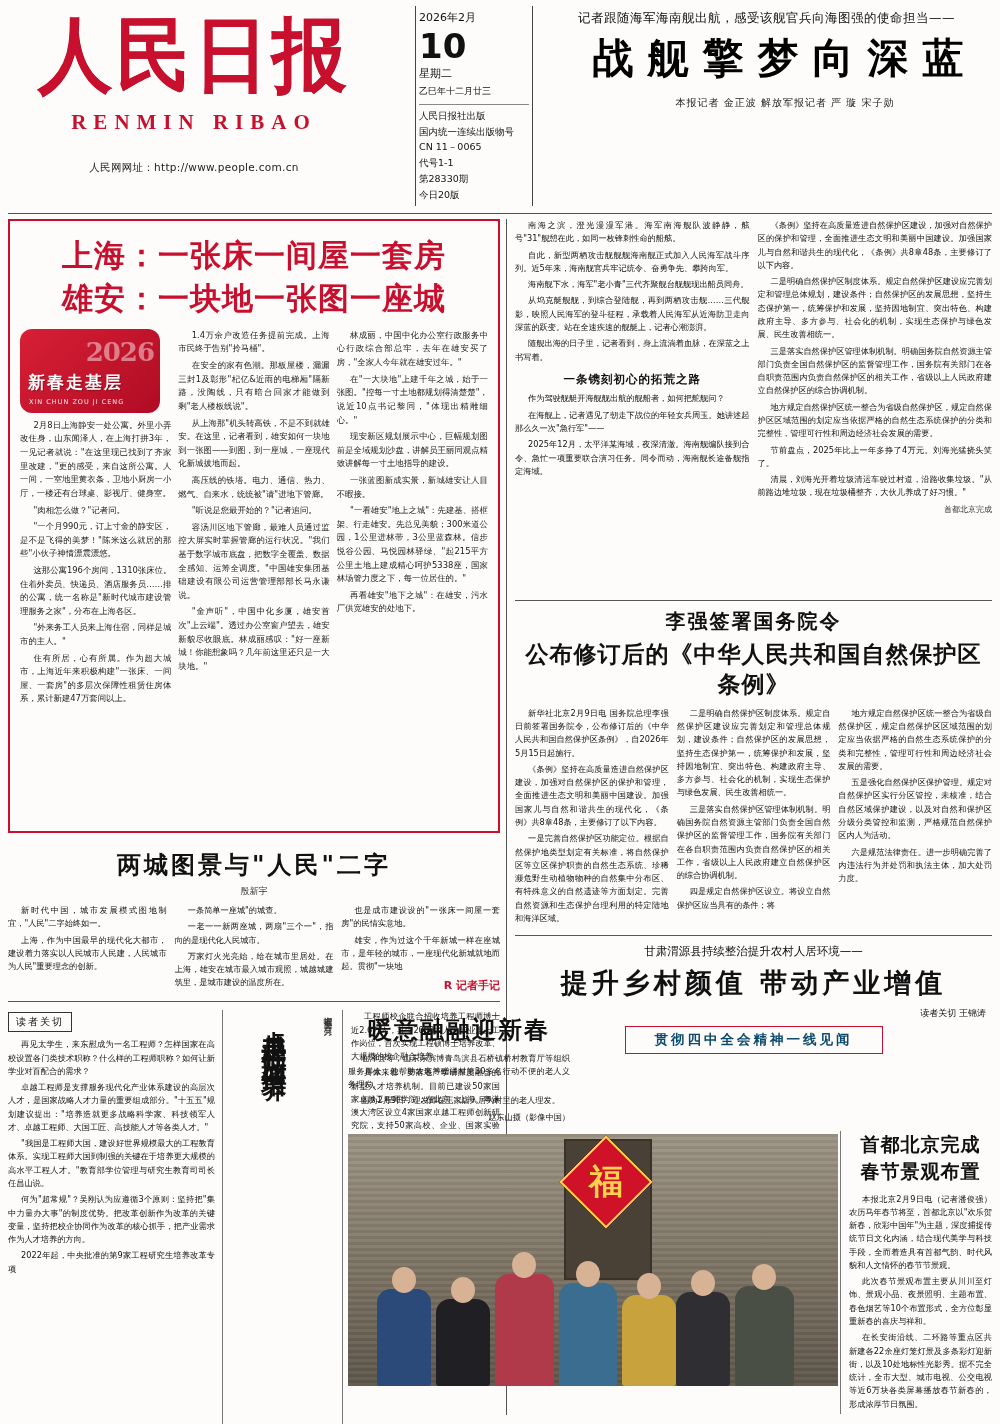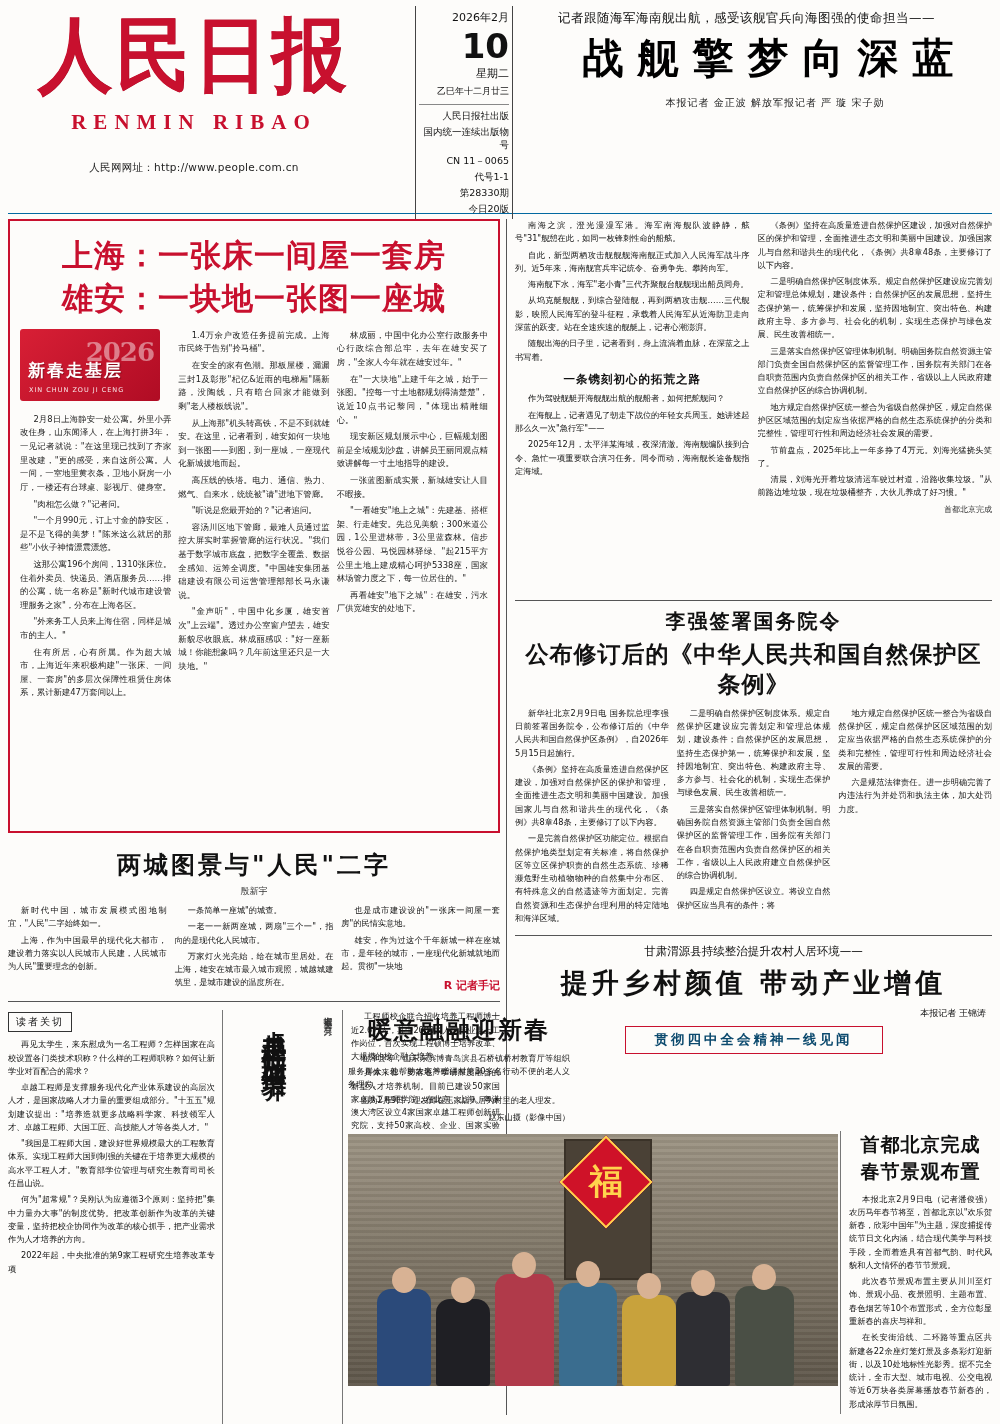--- a/index.html
+++ b/index.html
@@ -49,25 +49,25 @@
     margin-top: 16px;
     font-weight: 600;
   }
   .logo-url {
     font-size: 10.5px;
     color: #222;
     margin-top: 26px;
     letter-spacing: 0.3px;
   }
   .mast-mid {
-    width: 98px;
+    width: 118px;
     border-left: 1px solid #444;
     border-right: 1px solid #444;
     margin: 0 6px;
-    text-align: right;
+    text-align: left;
     font-size: 9.5px;
     line-height: 1.45;
     padding: 4px 3px;
     color: #111;
   }
   .mast-mid .date-y { font-size: 11px; margin-bottom: 2px; }
   .mast-mid .date-d { font-size: 34px; font-weight: 700; line-height: 1; margin: 3px 0; }
   .mast-mid .date-w { font-size: 11px; margin-bottom: 3px; }
   .mast-mid .lunar { font-size: 9px; margin-bottom: 6px; }
   .mast-mid .pub { font-size: 9.5px; border-top: 1px solid #888; padding-top: 4px; margin-top: 3px; }
@@ -139,25 +139,25 @@
     flex: 1;
     font-size: 8.4px;
     line-height: 1.62;
     text-align: justify;
     color: #1a1a1a;
     overflow: hidden;
     position: relative;
   }
   .fcol p { margin-bottom: 3px; text-indent: 1.6em; }
   .badge {
-    width: 140px; height: 72px;
-    margin-bottom: 12px;
+    width: 140px; height: 84px;
+    margin-bottom: 6px;
     position: relative;
     background: linear-gradient(135deg, #d81f35 0%, #b00c24 100%);
-    border-radius: 3px;
+    border-radius: 12px;
     color: #fff;
     overflow: hidden;
   }
   .badge .yr {
     position: absolute; right: 6px; top: 2px;
     font-size: 26px; font-weight: 700;
     font-family: "DejaVu Serif", serif;
     opacity: 0.45; letter-spacing: -1px;
   }
   .badge .bt {
@@ -462,29 +462,30 @@
             <p>《条例》坚持在高质量造进自然保护区建设，加强对自然保护区的保护和管理，全面推进生态文明和美丽中国建设。加强国家儿与自然和谐共生的现代化，《条例》共8章48条，主要修订了以下内容。</p>
             <p>一是完善自然保护区功能定位。根据自然保护地类型划定有关标准，将自然保护区等立区保护职责的自然生态系统、珍稀濒危野生动植物物种的自然集中分布区、有特殊意义的自然遗迹等方面划定。完善自然资源和生态保护台理利用的特定陆地和海洋区域。</p>
           </div>
           <div class="c">
             <p>二是明确自然保护区制度体系。规定自然保护区建设应完善划定和管理总体规划，建设条件；自然保护区的发展思想，坚持生态保护第一，统筹保护和发展，坚持因地制宜、突出特色、构建政府主导、多方参与、社会化的机制，实现生态保护与绿色发展、民生改善相统一。</p>
             <p>三是落实自然保护区管理体制机制。明确国务院自然资源主管部门负责全国自然保护区的监督管理工作，国务院有关部门在各自职责范围内负责自然保护区的相关工作，省级以上人民政府建立自然保护区的综合协调机制。</p>
             <p>四是规定自然保护区设立。将设立自然保护区应当具有的条件；将</p>
           </div>
           <div class="c">
             <p>地方规定自然保护区统一整合为省级自然保护区，规定自然保护区区域范围的划定应当依据严格的自然生态系统保护的分类和完整性，管理可行性和周边经济社会发展的需要。</p>
+            <p>五是强化自然保护区保护管理。规定对自然保护区实行分区管控，未核准，结合自然区域保护建设，以及对自然和保护区分级分类管控和监测，严格规范自然保护区内人为活动。</p>
             <p>六是规范法律责任。进一步明确完善了内违法行为并处罚和执法主体，加大处罚力度。</p>
           </div>
         </div>
       </div>
 
       <div class="gansu">
         <div class="gansu-k">甘肃渭源县持续整治提升农村人居环境——</div>
         <div class="gansu-h">提升乡村颜值  带动产业增值</div>
-        <div class="gansu-by">本报记者  王锦涛</div>
+        <div class="gansu-by">读者关切  王锦涛</div>
         <div class="redbox-title">贯彻四中全会精神一线见闻</div>
       </div>
 
     </div>
   </div>
 
   <div class="warm-block">
     <div class="warm-h">暖意融融迎新春</div>
     <div class="micro">
       <p>临泽县等，山东东滨博青岛滨县石桥镇桥村教育厅等组织服务群众，他帮助农客等赠涌村第30多名行动不便的老人义务理发。</p>

